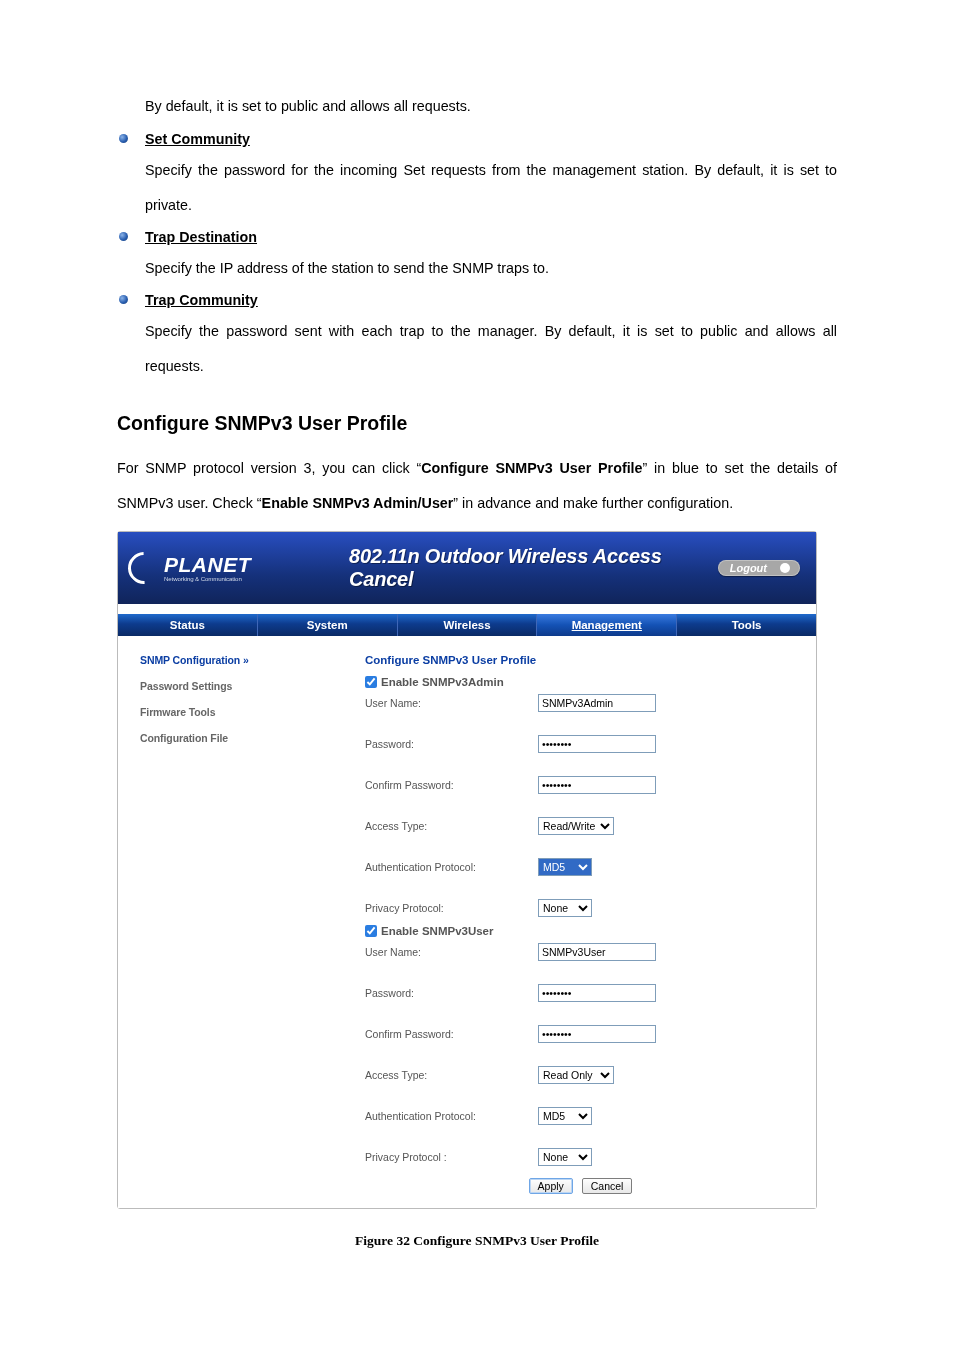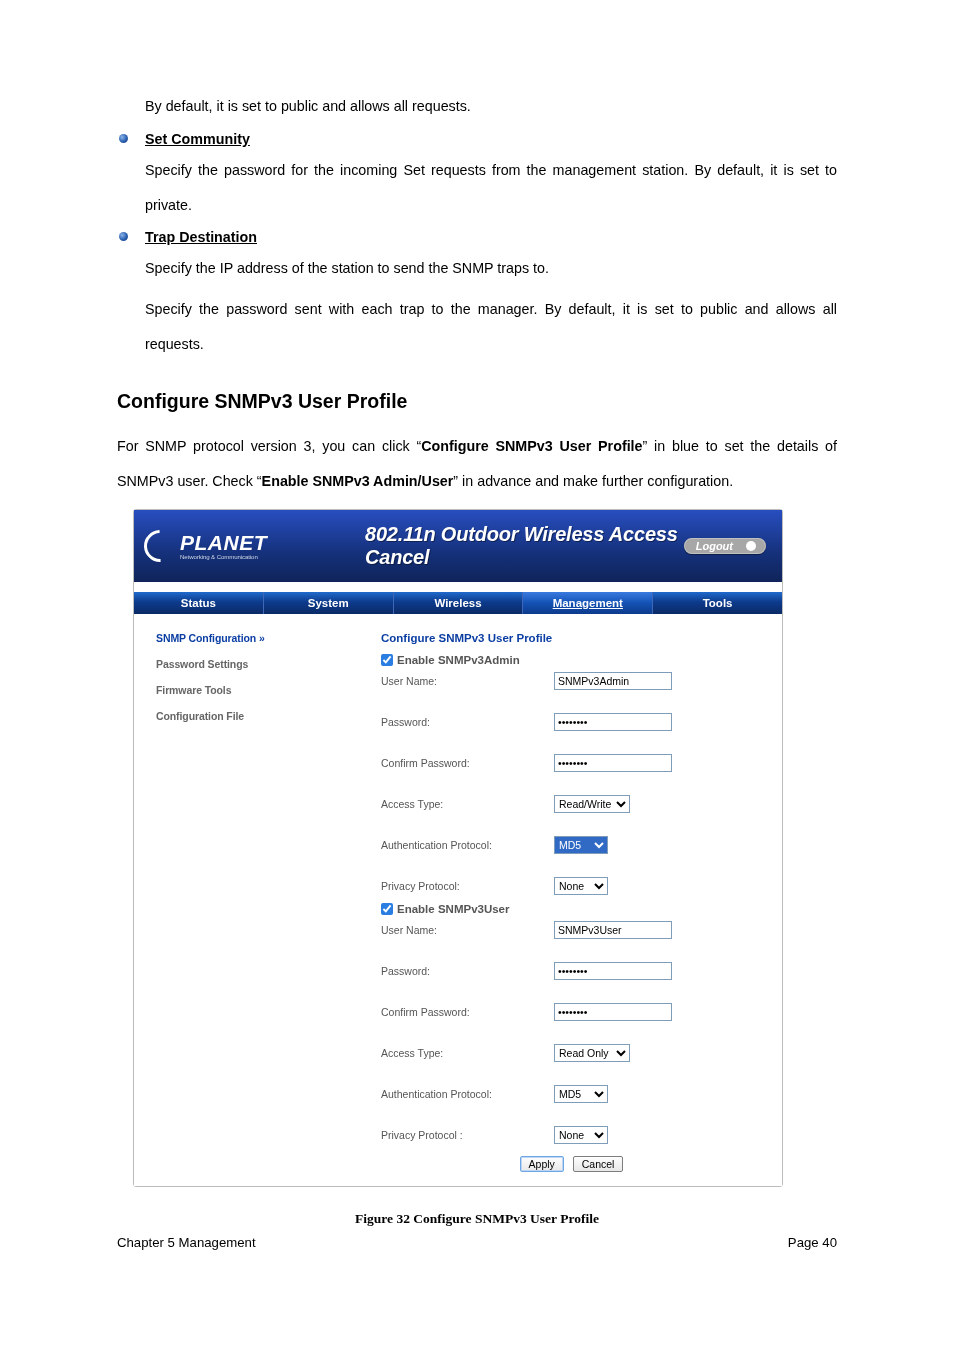--- a/index.html
+++ b/index.html
@@ -58,23 +58,23 @@
   .section-para {
     font-size: 14.3px;
     line-height: 2.45;
     text-align: justify;
     margin: 0 0 10px 0;
   }
   .section-para b { font-weight: bold; }
 
   
   .shot-wrap {
-    margin: 8px 0 0 16px;
+    margin: 8px 0 0 0;
     border: 1px solid #bbb;
-    width: 650px;
+    width: 700px;
     box-sizing: border-box;
     background: #fff;
     border-radius: 3px;
   }
   .shot-header {
     height: 72px;
     background: #1a3797;
     background: linear-gradient(180deg, #284ec0 0%, #15317b 60%, #10245a 100%);
     display: flex;
     align-items: center;
@@ -302,20 +302,24 @@
 
   <div class="item-block">
     <div class="bullet-row">
       <span class="bullet-dot"></span>
       <span class="bullet-title">Trap Destination</span>
     </div>
     <div class="item-desc">Specify the IP address of the station to send the SNMP traps to.</div>
   </div>
 
   <div class="item-block">
+    <div class="bullet-row">
+      <span class="bullet-dot"></span>
+      <span class="bullet-title">Trap Community</span>
+    </div>
     <div class="item-desc">Specify the password sent with each trap to the manager. By default, it is set to public and allows all requests.</div>
   </div>
 
   <h2 class="section-heading">Configure SNMPv3 User Profile</h2>
 
   <p class="section-para">
     <span>For SNMP protocol version 3, you can click “</span><b>Configure SNMPv3 User Profile</b><span>” in blue to set the details of SNMPv3 user. Check “</span><b>Enable SNMPv3 Admin/User</b><span>” in advance and make further configuration.</span>
   </p>
 
   <div class="shot-wrap">
@@ -396,17 +400,13 @@
         <div class="btn-row">
           <button class="primary">Apply</button>
           <button>Cancel</button>
         </div>
       </div>
     </div>
   </div>
 
   <div class="figure-caption">Figure 32 Configure SNMPv3 User Profile</div>
 
-  <div class="page-footer">
-    <span>Chapter 5 Management</span>
-    <span>Page 40</span>
-  </div>
 </div>
 
 </body></html>

